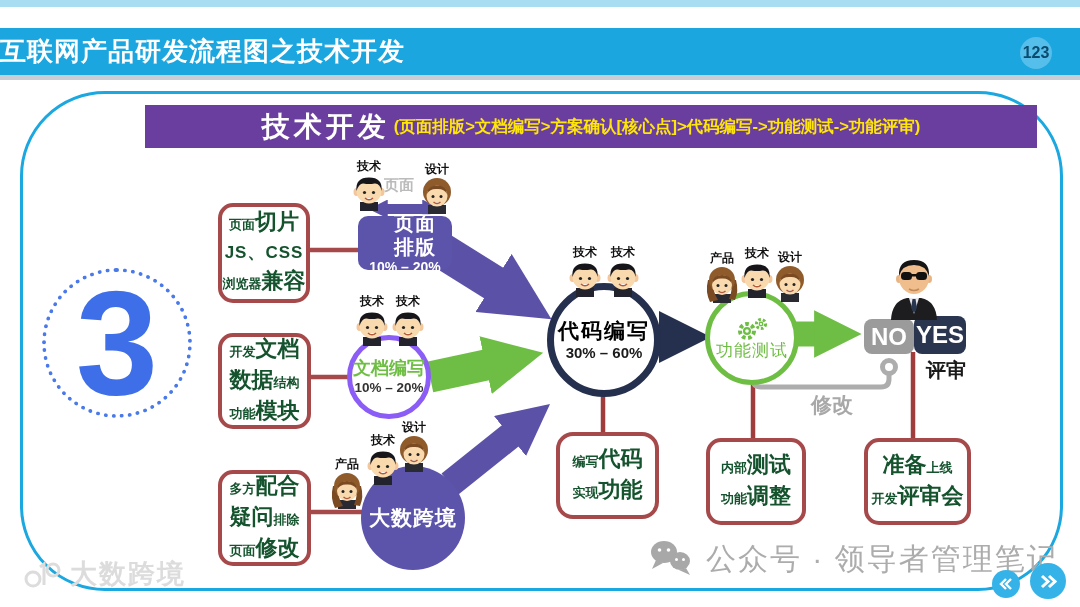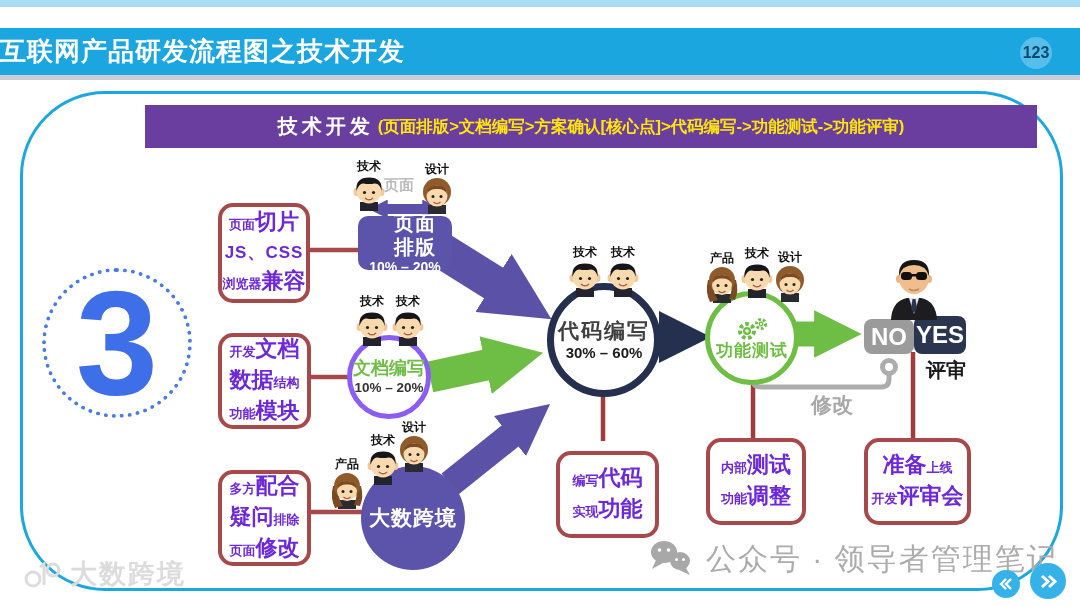--- a/index.html
+++ b/index.html
@@ -9,49 +9,49 @@
   
   .top-strip{left:0;top:0;width:1080px;height:7px;background:#A9DDF2;}
   .header-bar{left:0;top:28px;width:1080px;height:47px;background:#1BA6DF;display:flex;align-items:center;}
   .header-title{color:#fff;font-size:26px;font-weight:bold;letter-spacing:1px;}
   .page-badge{left:1020px;top:37px;width:32px;height:32px;border-radius:50%;background:#55BEEA;
               color:#0c4a6e;font-size:16px;font-weight:bold;display:flex;align-items:center;justify-content:center;}
   .gray-strip{left:0;top:75px;width:1080px;height:5px;background:#C9CED6;}
   .content-frame{left:20px;top:91px;width:1037px;height:494px;border:3.5px solid #1BA7E0;border-radius:85px;}
   
   .banner{left:145px;top:105px;width:892px;height:43px;background:#6A3E9E;display:flex;align-items:center;justify-content:center;z-index:2;}
-  .banner-title{color:#fff;font-size:20px;font-weight:bold;letter-spacing:4px;}
+  .banner-title{color:#fff;font-size:28px;font-weight:bold;letter-spacing:4px;}
   .banner-sub{color:#FFE60A;font-size:16.5px;font-weight:bold;margin-left:4px;}
   
   .step-circle{left:42px;top:268px;width:142px;height:142px;border:4px dotted #4A79EA;border-radius:50%;
                display:flex;align-items:center;justify-content:center;}
   .step-num{color:#3E6EE8;font-size:148px;font-weight:bold;line-height:120px;}
   
-  .rbox{background:#fff;border:4px solid #A6494B;border-radius:15px;color:#6d28d9;z-index:2;
+  .rbox{background:#fff;border:4px solid #A6494B;border-radius:15px;color:#14532d;z-index:2;
         display:flex;flex-direction:column;align-items:center;justify-content:center;text-align:center;}
   .rbox .bl{line-height:28px;white-space:nowrap;}
   .sm{font-size:13px;font-weight:bold;}
   .lg{font-size:22px;font-weight:bold;}
   .md{font-size:17px;font-weight:bold;letter-spacing:1px;}
   
   .node-rect{left:358px;top:216px;width:94px;height:54px;background:#5C53AA;border-radius:10px;color:#fff;
              display:flex;flex-direction:column;align-items:center;justify-content:center;z-index:2;}
   .node-rect .nl{font-size:20px;font-weight:bold;letter-spacing:1px;line-height:24px;margin-left:36px;}
   .node-rect .np{font-size:14px;font-weight:bold;line-height:17px;}
   .circle{border-radius:50%;display:flex;flex-direction:column;align-items:center;justify-content:center;z-index:2;background:#fff;}
   .c-doc{left:347px;top:335px;width:74px;height:74px;border:5px solid #8b5cf6;}
   .c-doc .nl{color:#6FBE44;font-size:18px;font-weight:bold;line-height:21px;}
   .c-doc .np{color:#333;font-size:13.5px;font-weight:bold;line-height:17px;}
   .c-plan{left:361px;top:466px;width:104px;height:104px;background:#5C53AA;color:#fff;}
   .c-plan .nl{font-size:21px;font-weight:bold;letter-spacing:1px;}
   .c-code{left:547px;top:283px;width:100px;height:100px;border:7px solid #25304E;}
-  .c-code .nl{color:#404040;font-size:21px;font-weight:bold;letter-spacing:2px;line-height:25px;}
+  .c-code .nl{color:#000000;font-size:21px;font-weight:bold;letter-spacing:2px;line-height:25px;}
   .c-code .np{color:#1b1b1b;font-size:15px;font-weight:bold;line-height:19px;}
   .c-test{left:705px;top:291px;width:84px;height:84px;border:5px solid #6FBE44;}
-  .c-test .nl{color:#6FBE44;font-size:17px;font-weight:bold;letter-spacing:1px;line-height:19px;text-align:right;}
+  .c-test .nl{color:#6FBE44;font-size:17px;font-weight:normal;letter-spacing:1px;line-height:19px;text-align:right;}
   
   .badge-no{left:864px;top:319px;width:50px;height:35px;background:#9B9B9B;border-radius:8px;color:#fff;
             font-size:24px;font-weight:bold;display:flex;align-items:center;justify-content:center;z-index:2;}
   .badge-yes{left:914px;top:316px;width:52px;height:38px;background:#2A3550;border-radius:8px;color:#fff;
              font-size:24px;font-weight:bold;display:flex;align-items:center;justify-content:center;z-index:2;}
   .review-label{left:916px;top:357px;width:60px;text-align:center;font-size:20px;font-weight:bold;color:#1A1A1A;z-index:2;}
   .modify-label{left:800px;top:391px;width:64px;text-align:center;font-size:21px;font-weight:bold;color:#A8A8A8;z-index:2;}
   .mid-role{left:384px;top:176px;font-size:15px;font-weight:bold;color:#BBB;z-index:2;}
   
   .person{position:absolute;width:40px;text-align:center;z-index:3;}
@@ -294,21 +294,21 @@
         <use href="#sym-male"></use>
       </svg>
   </div>
   <div class="person" style="left:770px;top:251px;">
     <div class="role">设计</div>
     <svg width="36" height="38">
         <use href="#sym-fbob"></use>
       </svg>
   </div>
 
-  <div class="abs rbox" style="left:556px;top:451px;width:95px;height:79px;">
+  <div class="abs rbox" style="left:556px;top:432px;width:95px;height:79px;border-radius:17px;">
     <div class="bl"><span class="sm">编写</span><span class="lg">代码</span></div>
     <div class="bl"><span class="sm">实现</span><span class="lg">功能</span></div>
   </div>
   <div class="abs rbox" style="left:706px;top:438px;width:92px;height:79px;">
     <div class="bl"><span class="sm">内部</span><span class="lg">测试</span></div>
     <div class="bl"><span class="sm">功能</span><span class="lg">调整</span></div>
   </div>
   <div class="abs rbox" style="left:864px;top:438px;width:99px;height:79px;">
     <div class="bl"><span class="lg">准备</span><span class="sm">上线</span></div>
     <div class="bl"><span class="sm">开发</span><span class="lg">评审会</span></div>

